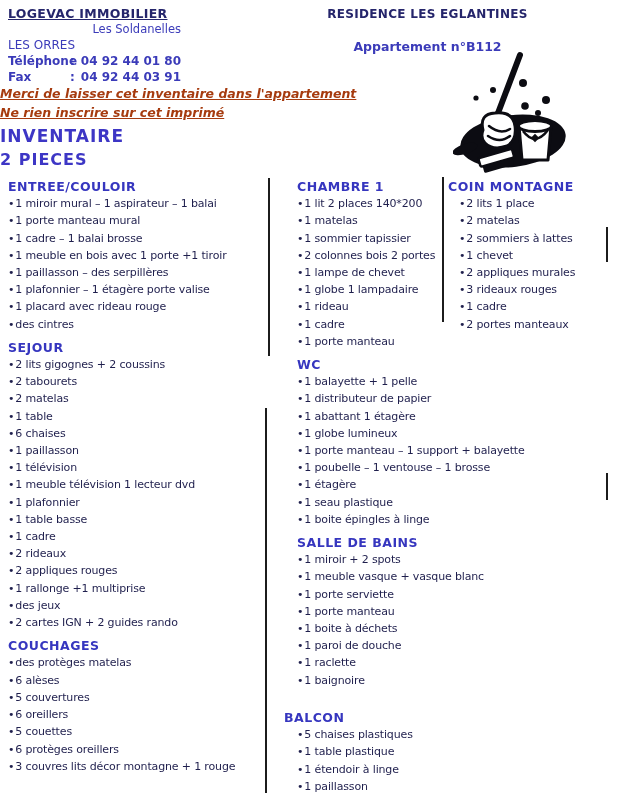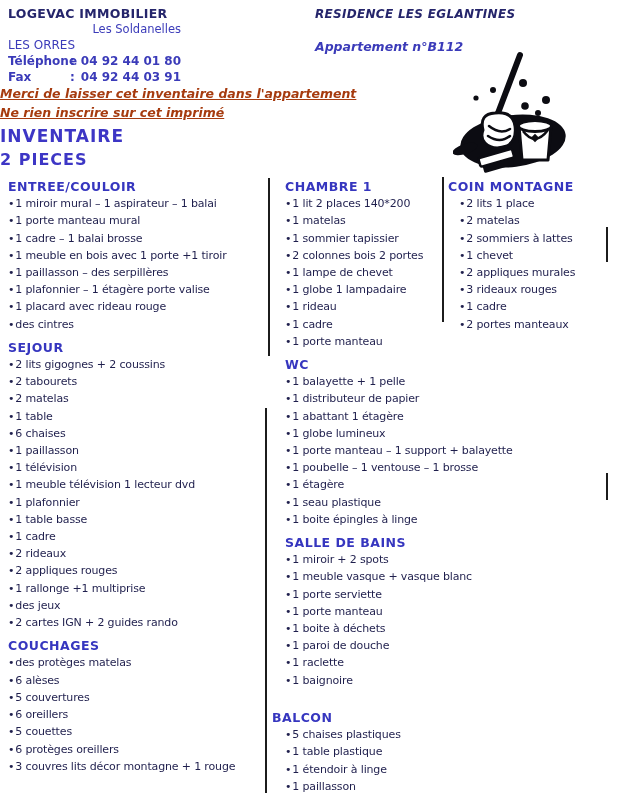--- a/index.html
+++ b/index.html
@@ -15,45 +15,45 @@
   html,body{margin:0;padding:0;background:#ffffff;}
   .page{
     position:relative;width:625px;height:800px;background:var(--paper);
     font-family:"DejaVu Sans","Liberation Sans",sans-serif;
     overflow:hidden;
   }
   
   .agency{position:absolute;left:8px;top:6px;color:var(--info-blue);}
   .agency .company{
     font-size:12.5px;font-weight:bold;color:var(--company-navy);
-    letter-spacing:0.3px;line-height:16px;
+    text-decoration:underline;letter-spacing:0.3px;line-height:16px;
   }
   .agency .addr1{font-size:11.5px;line-height:15.5px;text-align:right;}
   .agency .addr2{font-size:12px;line-height:15.5px;}
   .contact-row{display:flex;font-size:12px;font-weight:bold;line-height:16px;}
   .contact-label{width:62px;}
   .contact-sep{margin-right:6px;}
   
-  .residence-block{position:absolute;left:315px;top:7px;width:225px;font-style:italic;}
+  .residence-block{position:absolute;left:315px;top:7px;width:225px;text-align:center;}
   .residence{font-size:12px;font-weight:bold;color:var(--company-navy);letter-spacing:0.3px;}
   .apartment{font-size:12.5px;font-weight:bold;color:var(--info-blue);margin-top:18px;}
   
   .notice-block{position:absolute;left:0;top:85px;width:552px;text-align:left;}
   .notice-line{
     font-size:12.5px;font-weight:bold;font-style:italic;
     color:var(--notice-red);text-decoration:underline;line-height:18.5px;
   }
   .doc-title{font-size:17px;font-weight:bold;color:var(--title-blue);letter-spacing:1px;line-height:23px;margin-top:3px;}
   .doc-subtitle{font-size:16px;font-weight:bold;color:var(--title-blue);letter-spacing:1px;line-height:23px;}
   
   .clipart{position:absolute;left:453px;top:50px;}
   
   .col{position:absolute;top:178px;}
   #col1{left:8px;width:258px;}
-  #col2{left:285px;width:175px;}
+  #col2{left:297px;width:175px;}
   #col3{left:448px;width:172px;}
   .section{margin-bottom:6px;white-space:nowrap;}
   .section-title{
     font-size:12.5px;font-weight:bold;color:var(--section-blue);
     letter-spacing:0.5px;line-height:17.2px;
   }
   .item{font-size:11px;line-height:17.2px;color:var(--item-navy);letter-spacing:-0.15px;}
   .bullet{margin-right:1px;}
   #col3 .item{padding-left:11px;}
   #col2 .section:nth-child(4) .section-title{margin-left:-13px;margin-top:20px;}

